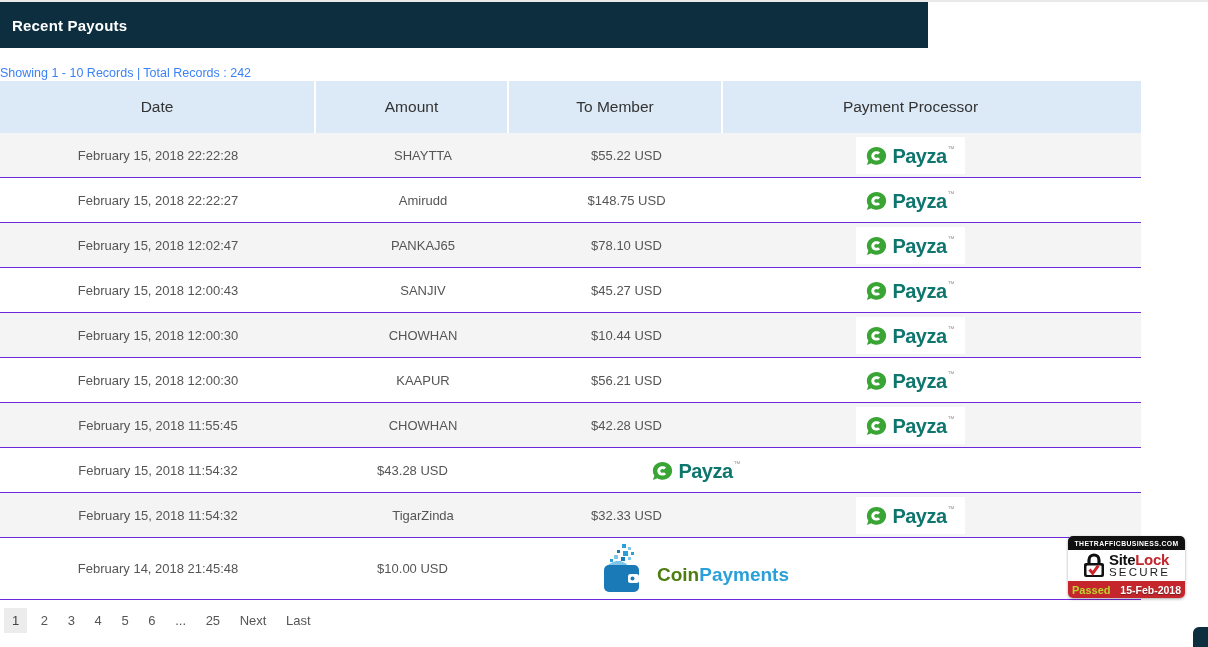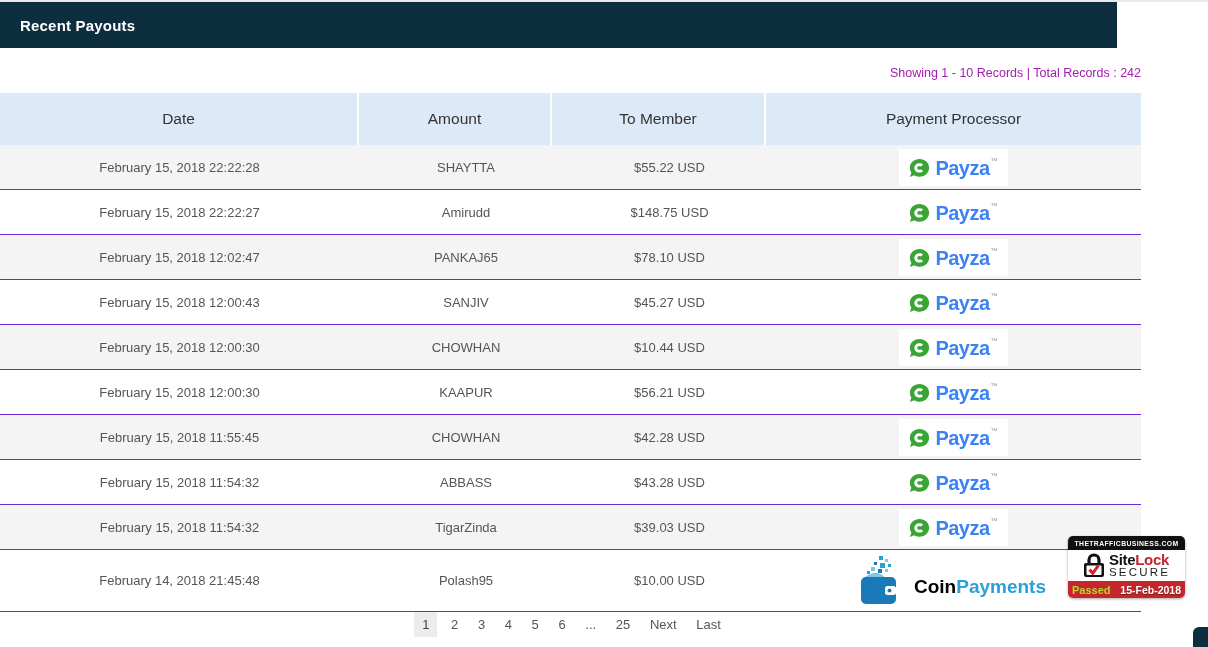--- a/index.html
+++ b/index.html
@@ -1,51 +1,51 @@
 <!DOCTYPE html>
 <html><head>
 <meta charset="utf-8">
 <style>
   * { margin:0; padding:0; box-sizing:border-box; }
   html,body { background:#fff; }
   body { font-family:"Liberation Sans","DejaVu Sans",sans-serif; }
   .page { position:relative; width:1208px; height:647px; background:#fff; overflow:hidden; }
   .topline { height:2px; background:#e9e9e9; width:100%; }
 
-  .titlebar { width:1117px; height:46px; background:#0c2e3e; display:flex; align-items:center; padding-left:20px; }
+  .titlebar { width:928px; height:46px; background:#0c2e3e; display:flex; align-items:center; padding-left:12px; }
   .titlebar .title { color:#fff; font-size:15px; font-weight:bold; letter-spacing:.2px; }
 
-  .records { width:1141px; text-align:right; margin-top:18px; margin-bottom:12px; font-size:12.5px; color:#a21caf; height:15px; }
+  .records { width:1141px; margin-top:18px; font-size:12.5px; color:#3b82f6; height:15px; }
 
   .table { width:1141px; }
   .thead { display:flex; background:#dce9f6; height:52px; }
   .th { display:flex; align-items:center; justify-content:center; font-size:15.5px; color:#333; }
   .th.sep { border-right:2px solid #fff; }
-  .c-date { width:359px;text-align:right; }
+  .c-date { width:316px;text-align:right; }
   .c-member { width:214px; }
   .c-amount { width:193px; }
   .c-proc { width:375px; }
 
   .row { display:flex; height:45px; border-bottom:1px solid #6d28d9; background:#fff; }
   .row.odd { background:#f4f4f4; }
   .row.tall { height:62px; }
   .cell { display:flex; align-items:center; justify-content:center; font-size:13px; color:#555; }
 
   .payza-badge { display:inline-flex; align-items:flex-start; background:#fff; padding:7px 10px 6px 10px; }
   .payza-ic { width:21px; height:21px; margin-right:5px; margin-top:2px; }
-  .payza-txt { font-size:20px; font-weight:bold; color:#3b82f6; letter-spacing:-.5px; line-height:24px; }
+  .payza-txt { font-size:20px; font-weight:bold; color:#0f766e; letter-spacing:-.5px; line-height:24px; }
   .payza-tm { font-size:7px; color:#999; line-height:10px; margin-left:1px; }
 
   .coinp { display:inline-flex; align-items:flex-end; }
   .coinp svg { width:46px; height:50px; margin-right:7px; }
   .coinp .txt { font-size:19px; font-weight:bold; line-height:30px; margin-bottom:4px; }
-  .coinp .coin { color:#000000; }
+  .coinp .coin { color:#4d7c0f; }
   .coinp .pay { color:#2ba0d8; font-weight:600; }
 
-  .pagination { width:1141px; text-align:center; margin-top:0; font-size:13px; color:#555; padding-right:4px; }
+  .pagination { width:1141px; text-align:left; margin-top:8px; font-size:13px; color:#555; padding-right:4px; }
   .pg { display:inline-block; padding:5px 6px; margin-left:4px; color:#555; cursor:pointer; }
   .pg.current { background:#ececec; color:#444; padding:5px 8px; }
 
   .sitelock { position:absolute; left:1068px; top:536px; width:117px; height:62px; border-radius:5px; overflow:hidden; background:#fff; box-shadow:0 1px 3px rgba(0,0,0,.35); cursor:pointer; }
   .sl-top { height:14px; background:#101010; color:#fff; font-size:6.8px; font-weight:bold; letter-spacing:.4px; text-align:center; line-height:15px; }
   .sl-mid { height:31px; background:#fff; display:flex; align-items:center; justify-content:center; }
   .sl-mid svg { width:22px; height:25px; margin-right:4px; }
   .sl-text { display:flex; flex-direction:column; line-height:13px; }
   .sl-brand { font-size:15px; font-weight:bold; color:#111; letter-spacing:-.3px; }
   .sl-brand .lock { color:#c4262b; }
@@ -183,53 +183,51 @@
               <path fill="#fff" d="M12 5.9c-3.3 0-5.9 2.4-5.9 5.4s2.6 5.4 5.9 5.4c1.6 0 3.1-.6 4.2-1.6l-2.5-2.3c-.4.4-1 .6-1.7.6-1.4 0-2.5-1-2.5-2.1 0-1.2 1.1-2.1 2.5-2.1.7 0 1.3.2 1.7.6l2.5-2.3c-1.1-1-2.6-1.6-4.2-1.6z"></path>
             </svg>
             <span class="payza-txt">Payza</span>
             <span class="payza-tm">™</span>
           </span>
       </div>
     </div>
 
     <div class="row">
       <div class="cell c-date">February 15, 2018 11:54:32</div>
-      <div class="cell c-member">ABBASS</div>
       <div class="cell c-amount">$43.28 USD</div>
       <div class="cell c-proc">
         <span class="payza-badge">
             <svg class="payza-ic" viewBox="0 0 24 24">
               <path fill="#3aa435" d="M23 11.2c0 5.9-4.9 10.3-11 10.3-2.2 0-4.3-.6-6-1.7L1 21.6l1.7-4.7C1.6 15.2 1 13.3 1 11.2 1 5.3 5.9 1 12 1s11 4.3 11 10.2z"></path>
               <path fill="#fff" d="M12 5.9c-3.3 0-5.9 2.4-5.9 5.4s2.6 5.4 5.9 5.4c1.6 0 3.1-.6 4.2-1.6l-2.5-2.3c-.4.4-1 .6-1.7.6-1.4 0-2.5-1-2.5-2.1 0-1.2 1.1-2.1 2.5-2.1.7 0 1.3.2 1.7.6l2.5-2.3c-1.1-1-2.6-1.6-4.2-1.6z"></path>
             </svg>
             <span class="payza-txt">Payza</span>
             <span class="payza-tm">™</span>
           </span>
       </div>
     </div>
 
     <div class="row odd">
       <div class="cell c-date">February 15, 2018 11:54:32</div>
       <div class="cell c-member">TigarZinda</div>
-      <div class="cell c-amount">$39.03 USD</div>
+      <div class="cell c-amount">$32.33 USD</div>
       <div class="cell c-proc">
         <span class="payza-badge">
             <svg class="payza-ic" viewBox="0 0 24 24">
               <path fill="#3aa435" d="M23 11.2c0 5.9-4.9 10.3-11 10.3-2.2 0-4.3-.6-6-1.7L1 21.6l1.7-4.7C1.6 15.2 1 13.3 1 11.2 1 5.3 5.9 1 12 1s11 4.3 11 10.2z"></path>
               <path fill="#fff" d="M12 5.9c-3.3 0-5.9 2.4-5.9 5.4s2.6 5.4 5.9 5.4c1.6 0 3.1-.6 4.2-1.6l-2.5-2.3c-.4.4-1 .6-1.7.6-1.4 0-2.5-1-2.5-2.1 0-1.2 1.1-2.1 2.5-2.1.7 0 1.3.2 1.7.6l2.5-2.3c-1.1-1-2.6-1.6-4.2-1.6z"></path>
             </svg>
             <span class="payza-txt">Payza</span>
             <span class="payza-tm">™</span>
           </span>
       </div>
     </div>
 
     <div class="row tall">
       <div class="cell c-date">February 14, 2018 21:45:48</div>
-      <div class="cell c-member">Polash95</div>
       <div class="cell c-amount">$10.00 USD</div>
       <div class="cell c-proc">
         <span class="coinp">
           <svg viewBox="0 0 46 50">
             <rect x="18" y="0" width="4" height="4" fill="#2ba0d8"></rect>
             <rect x="24" y="3" width="3" height="3" fill="#7fc6e8"></rect>
             <rect x="13" y="6" width="3" height="3" fill="#1a7ab8"></rect>
             <rect x="19" y="7" width="5" height="5" fill="#2ba0d8"></rect>
             <rect x="27" y="8" width="3" height="3" fill="#2ba0d8"></rect>
             <rect x="10" y="11" width="4" height="4" fill="#7fc6e8"></rect>

